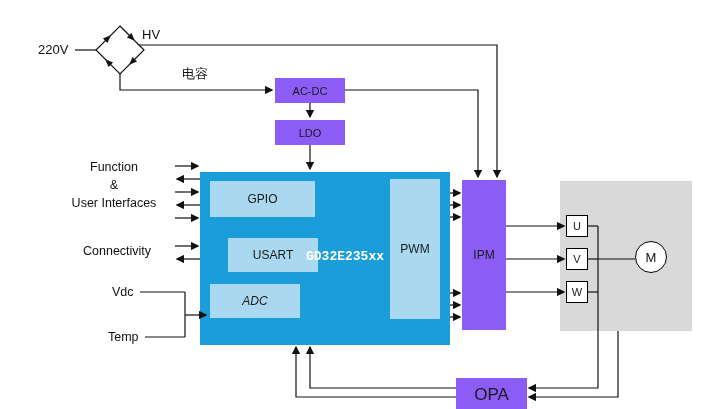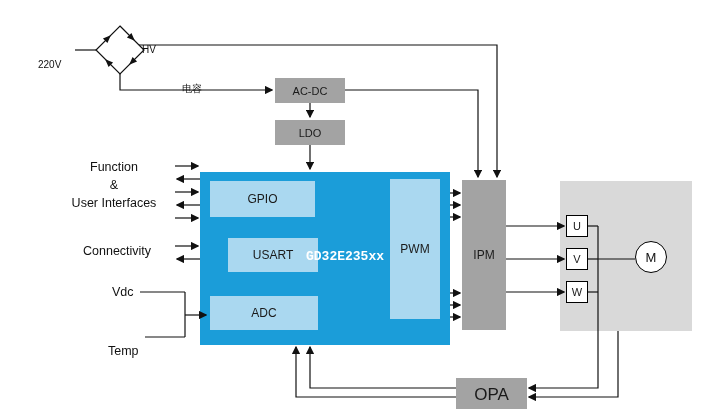--- a/index.html
+++ b/index.html
@@ -2,60 +2,60 @@
 <html><head>
 <meta charset="utf-8">
 <style>
   * { margin:0; padding:0; box-sizing:border-box; }
   html,body { background:#ffffff; }
   body { font-family:"Liberation Sans", sans-serif; color:#111; }
   .stage { position:relative; width:711px; height:409px; background:#fff; overflow:hidden; }
   .stage svg.wires { position:absolute; left:0; top:0; z-index:5; pointer-events:none; }
   .box { position:absolute; display:flex; align-items:center; justify-content:center;
          font-size:12px; color:#1a1a1a; z-index:2; }
-  .gray  { background:#a3a3a3; }
+  .gray  { background:#8b5cf6; }
   .lblue { background:#aad8f0; }
   .mcu   { background:#1b9dd9; z-index:1; }
   .mcu-name { position:absolute; color:#ffffff; font-weight:bold; font-size:13px;
               text-align:center; z-index:3;font-family:Liberation Mono, monospace; }
   .phase { background:#ffffff; border:1px solid #000; font-size:11px; z-index:3; }
   .motor-area { background:#d9d9d9; z-index:1; }
   .motor-circle { position:absolute; width:32px; height:32px; border-radius:50%;
                   background:#fff; border:1.5px solid #000; display:flex; align-items:center;
                   justify-content:center; font-size:13px; z-index:3; }
   .label { position:absolute; font-size:12.5px; white-space:nowrap; z-index:2; }
   .label-block { position:absolute; font-size:12.5px; text-align:center; line-height:18px; z-index:2; }
-  .big { font-size:10px;margin-top:17px; }
+  .big { font-size:13px; }
 </style>
 </head>
 <body>
 
 <div class="stage">
 
   <div class="label big" style="left:38px; top:42px;">220V</div>
   <div class="label big" style="left:142px; top:27px;">HV</div>
   <div class="label big" style="left:182px; top:65px;">电容</div>
 
   <div class="label-block" style="left:55px; top:158px; width:118px;">
     <div>Function</div>
     <div>&amp;</div>
     <div>User Interfaces</div>
   </div>
   <div class="label" style="left:83px; top:244px;">Connectivity</div>
   <div class="label" style="left:112px; top:285px;">Vdc</div>
-  <div class="label" style="left:108px; top:344px;">Temp</div>
+  <div class="label" style="left:108px; top:330px;">Temp</div>
 
   <div class="box gray" style="left:275px; top:78px; width:70px; height:25px; font-size:11px;">AC-DC</div>
   <div class="box gray" style="left:275px; top:120px; width:70px; height:25px; font-size:11px;">LDO</div>
 
   <div class="box mcu" style="left:200px; top:172px; width:250px; height:173px;"></div>
   <div class="mcu-name" style="left:295px; top:249px; width:100px;">GD32E235xx</div>
   <div class="box lblue" style="left:210px; top:181px; width:105px; height:36px;">GPIO</div>
   <div class="box lblue" style="left:228px; top:238px; width:90px; height:34px;">USART</div>
-  <div class="box lblue" style="left:210px; top:296px; width:108px; height:34px;">ADC</div>
+  <div class="box lblue" style="left:210px; top:284px; width:90px; height:34px;font-style:italic;">ADC</div>
   <div class="box lblue" style="left:390px; top:179px; width:50px; height:140px;">PWM</div>
 
   <div class="box gray" style="left:462px; top:180px; width:44px; height:150px;">IPM</div>
   <div class="box motor-area" style="left:560px; top:181px; width:132px; height:150px;"></div>
   <div class="box phase" style="left:566px; top:215px; width:22px; height:22px;">U</div>
   <div class="box phase" style="left:566px; top:248px; width:22px; height:22px;">V</div>
   <div class="box phase" style="left:566px; top:281px; width:22px; height:22px;">W</div>
   <div class="motor-circle" style="left:635px; top:241px;">M</div>
   <div class="box gray" style="left:456px; top:378px; width:71px; height:34px; font-size:17px;">OPA</div>
 

